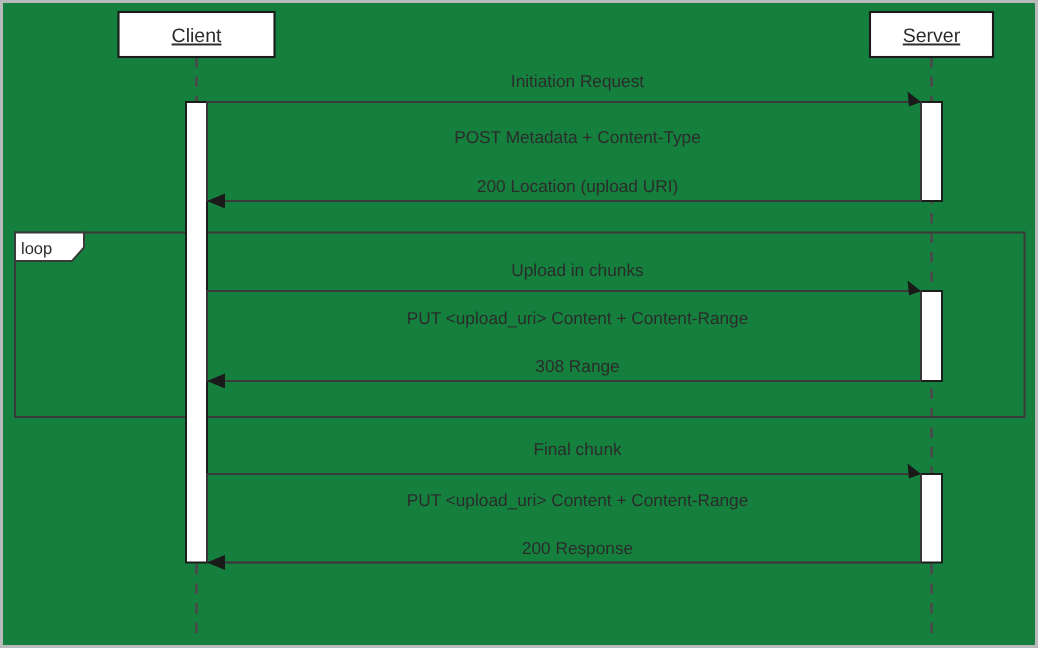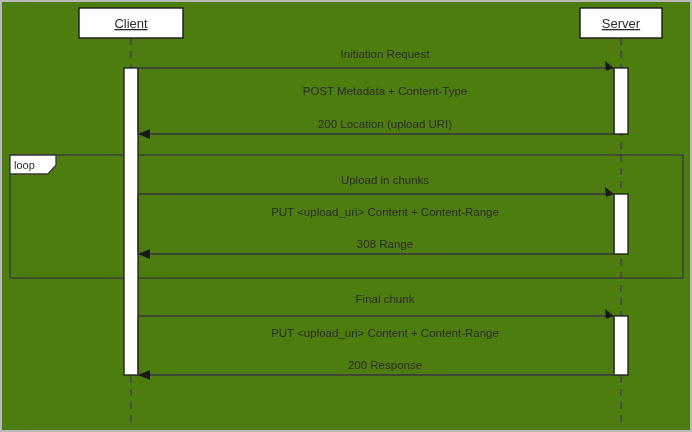--- a/index.html
+++ b/index.html
@@ -10,21 +10,21 @@
   body {
     width: 692px;
     height: 432px;
     overflow: hidden;
     font-family: "Liberation Sans", sans-serif;
   }
   #canvas {
     position: relative;
     width: 692px;
     height: 432px;
-    background: #4d7c0f;
+    background: #15803d;
     box-sizing: border-box;
   }
   svg#diagram {
     position: absolute;
     top: 0;
     left: 0;
     width: 692px;
     height: 432px;
     display: block;
   }

